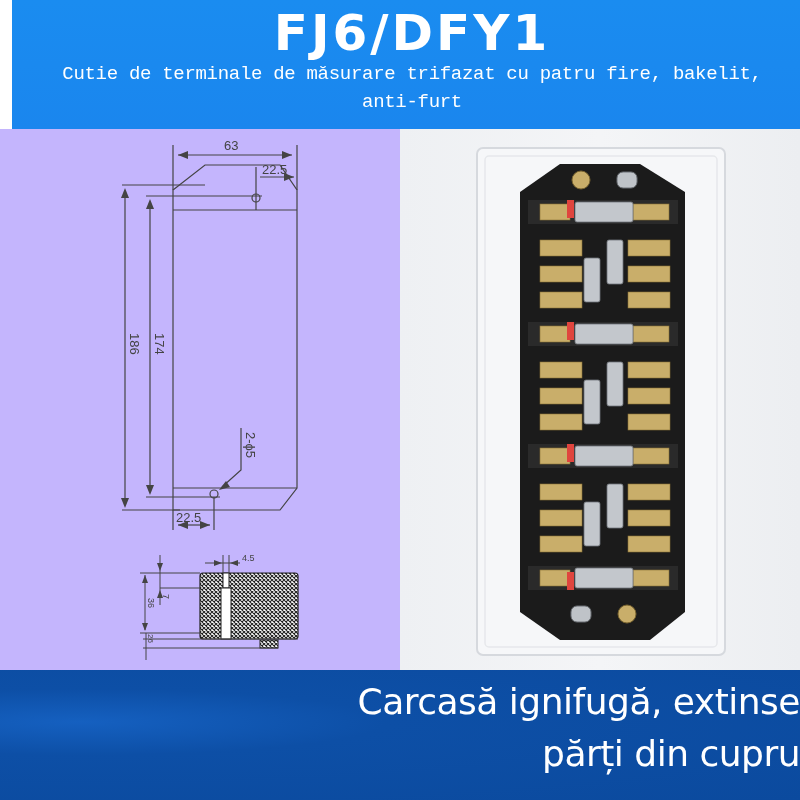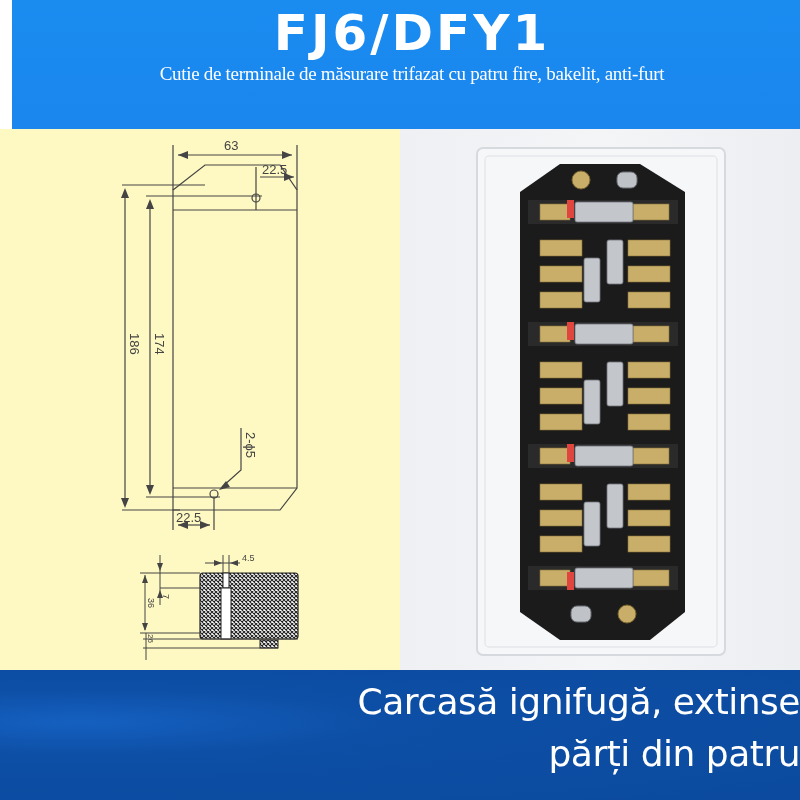--- a/index.html
+++ b/index.html
@@ -1,20 +1,20 @@
 <!DOCTYPE html>
 <html><head>
 <meta charset="utf-8">
 <style>
   html, body { margin:0; padding:0; }
   body { width:800px; height:800px; position:relative; overflow:hidden; background:#ffffff; font-family:"DejaVu Sans", sans-serif; }
   .top-banner { position:absolute; left:12px; top:0; width:800px; height:129px; background:linear-gradient(180deg,#1a8cf0 0%, #1a86ee 100%); color:#fff; text-align:center; }
   .title { position:absolute; left:0; right:0; top:2px; font-family:"DejaVu Sans", sans-serif; font-weight:bold; font-size:50px; letter-spacing:3px; line-height:62px; }
-  .subtitle { position:absolute; left:30px; right:30px; top:60px; font-size:19px; line-height:28px; font-family:Liberation Serif, serif; letter-spacing:-0.3px; }
-  .left-panel { position:absolute; left:0; top:129px; width:400px; height:541px; background:#fef9c3; }
+  .subtitle { position:absolute; left:30px; right:30px; top:60px; font-size:19px; line-height:28px; font-family:Liberation Mono, monospace; letter-spacing:-0.3px; }
+  .left-panel { position:absolute; left:0; top:129px; width:400px; height:541px; background:#c4b5fd; }
   .right-panel { position:absolute; left:400px; top:129px; width:400px; height:541px; background:linear-gradient(90deg,#eef0f3,#f4f5f7 50%,#eceef1); }
   .bottom-banner { position:absolute; left:0; top:670px; width:800px; height:130px; background:radial-gradient(ellipse at 10% 40%, #1560c0 0%, #0d4fa6 30%, #0b4a9e 100%); color:#fff; text-align:right; }
   .bottom-text { position:absolute; left:0; right:0; top:6px; font-size:36px; line-height:52px; font-family:"DejaVu Sans", sans-serif; letter-spacing:-0.5px; }
   svg text { font-family:"Liberation Sans", sans-serif; }
 </style>
 </head>
 <body>
 
 <div class="top-banner">
   <div class="title">FJ6/DFY1</div>
@@ -190,15 +190,15 @@
         <rect x="567" y="444" width="7" height="18"></rect>
         <rect x="567" y="572" width="7" height="18"></rect>
       </g>
     </g>
   </svg>
 </div>
 
 <div class="bottom-banner">
   <div class="bottom-text">
     <div>Carcasă ignifugă, extinse</div>
-    <div>părți din patru</div>
+    <div>părți din cupru</div>
   </div>
 </div>
 
 </body></html>

